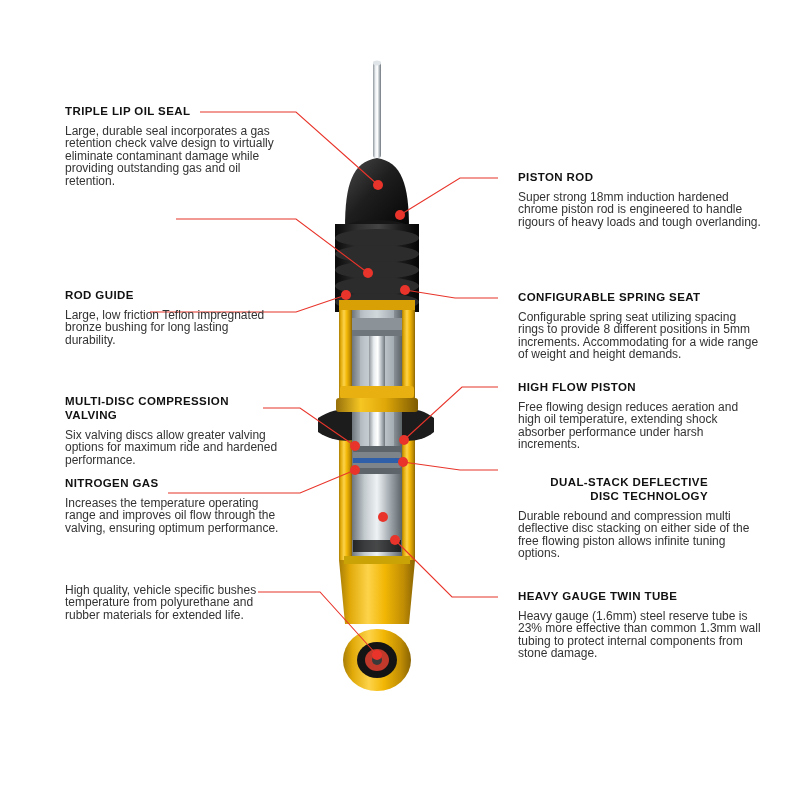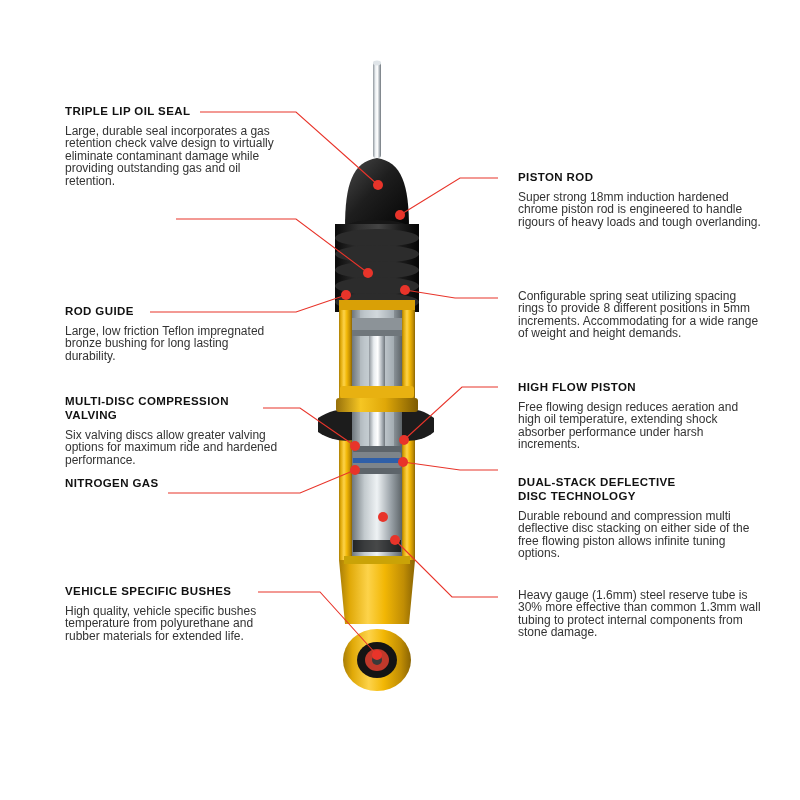--- a/index.html
+++ b/index.html
@@ -197,55 +197,57 @@
       <circle cx="395" cy="540" r="5" fill="#e8342a"></circle>
     </g>
   </svg>
 
   <div class="callout c-left" style="top:104px;">
     <div class="title">TRIPLE LIP OIL SEAL</div>
     <div class="body">Large, durable seal incorporates a gas retention check valve design to virtually eliminate contaminant damage while providing outstanding gas and oil retention.</div>
   </div>
 
 
-  <div class="callout c-left" style="top:304px;">
+  <div class="callout c-left" style="top:288px;">
     <div class="title">ROD GUIDE</div>
     <div class="body">Large, low friction Teflon impregnated bronze bushing for long lasting durability.</div>
   </div>
 
   <div class="callout c-left" style="top:394px;">
     <div class="title">MULTI-DISC COMPRESSION VALVING</div>
     <div class="body">Six valving discs allow greater valving options for maximum ride and hardened performance.</div>
   </div>
 
   <div class="callout c-left" style="top:476px;">
     <div class="title">NITROGEN GAS</div>
+    <div class="body">Increases the temperature operating range and improves oil flow through the valving, ensuring optimum performance.</div>
   </div>
 
   <div class="callout c-left" style="top:584px;">
-    <div class="title">VEHICLE SPECIFIC BUSHES</div>
     <div class="body">High quality, vehicle specific bushes temperature from polyurethane and rubber materials for extended life.</div>
   </div>
 
   <div class="callout c-right" style="top:170px; width:245px;">
     <div class="title">PISTON ROD</div>
     <div class="body">Super strong 18mm induction hardened chrome piston rod is engineered to handle rigours of heavy loads and tough overlanding.</div>
   </div>
 
   <div class="callout c-right" style="top:290px; width:245px;">
+    <div class="title">CONFIGURABLE SPRING SEAT</div>
     <div class="body">Configurable spring seat utilizing spacing rings to provide 8 different positions in 5mm increments. Accommodating for a wide range of weight and height demands.</div>
   </div>
 
   <div class="callout c-right" style="top:380px; width:245px;">
     <div class="title">HIGH FLOW PISTON</div>
     <div class="body">Free flowing design reduces aeration and high oil temperature, extending shock absorber performance under harsh increments.</div>
   </div>
 
   <div class="callout c-right" style="top:475px; width:245px;">
-    <div class="title" style="max-width:190px;">DUAL-STACK DEFLECTIVE DISC TECHNOLOGY</div>
+    <div class="title" style="max-width:190px;text-align:right;">DUAL-STACK DEFLECTIVE DISC TECHNOLOGY</div>
     <div class="body">Durable rebound and compression multi deflective disc stacking on either side of the free flowing piston allows infinite tuning options.</div>
   </div>
 
   <div class="callout c-right" style="top:589px; width:245px;">
-    <div class="body">Heavy gauge (1.6mm) steel reserve tube is 30% more effective than common 1.3mm wall tubing to protect internal components from stone damage.</div>
+    <div class="title">HEAVY GAUGE TWIN TUBE</div>
+    <div class="body">Heavy gauge (1.6mm) steel reserve tube is 23% more effective than common 1.3mm wall tubing to protect internal components from stone damage.</div>
   </div>
 
 </div>
 
 </body></html>

